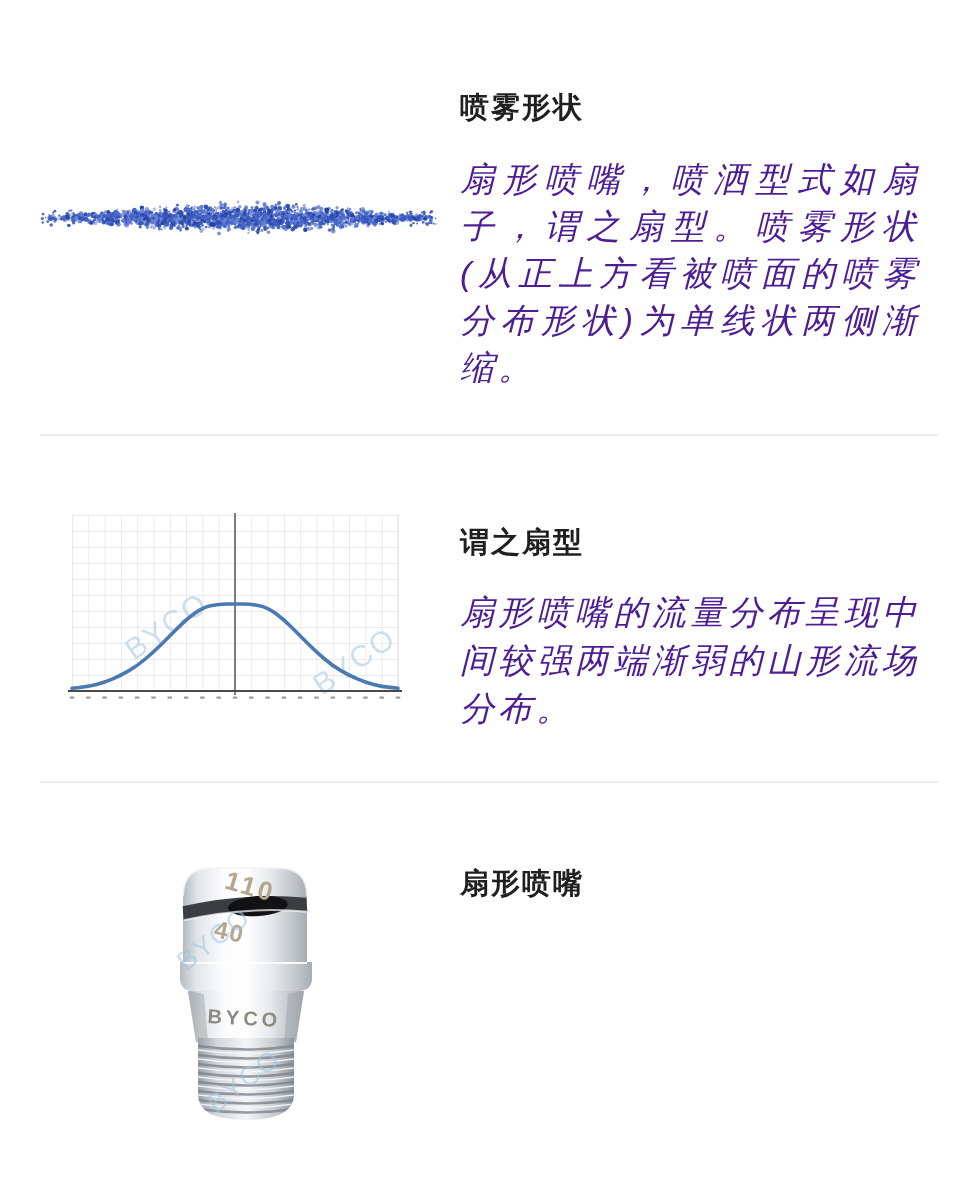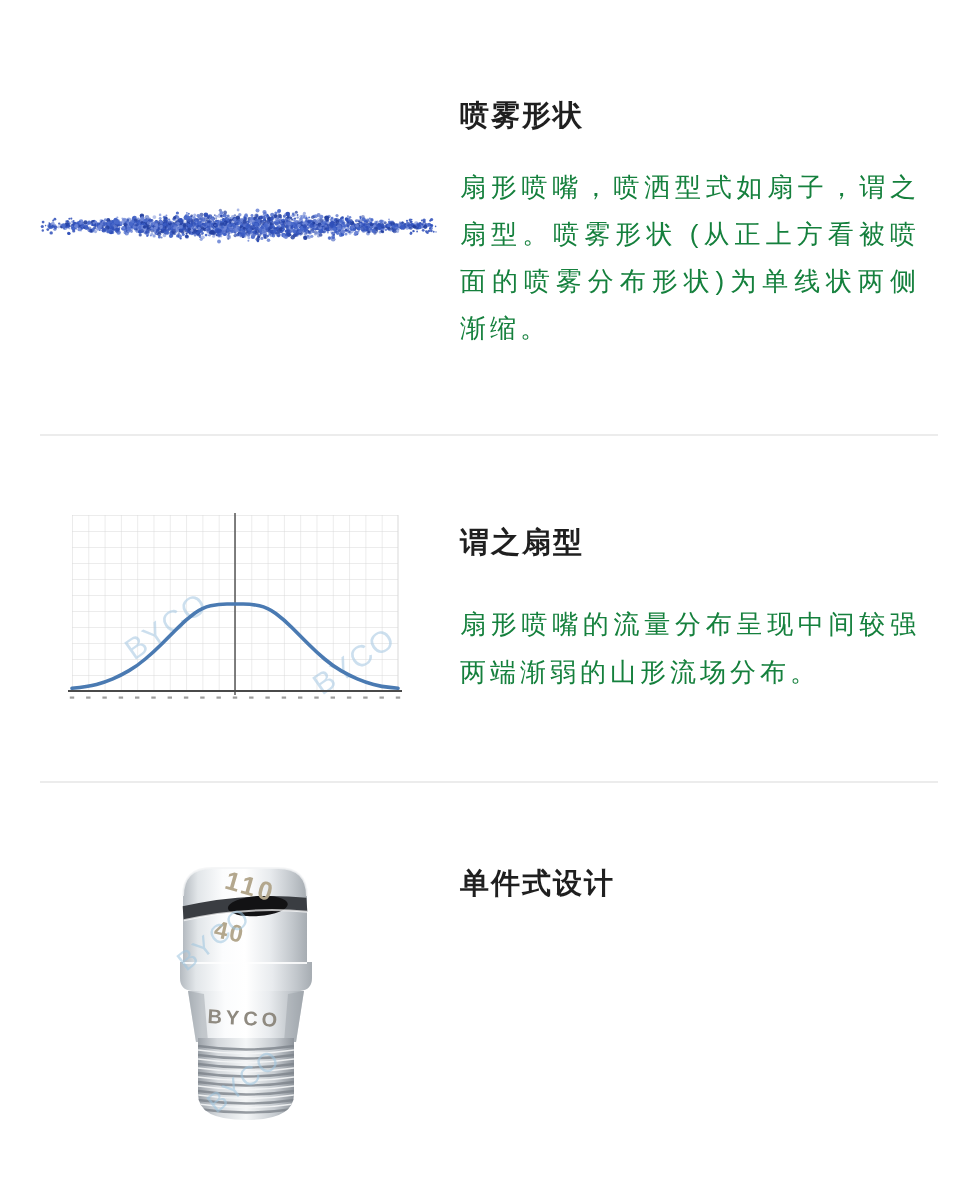--- a/index.html
+++ b/index.html
@@ -8,32 +8,32 @@
     background:#ffffff;
     font-family:"Liberation Sans","DejaVu Sans",sans-serif;
     position:relative;overflow:hidden;
   }
   .abs{position:absolute;}
   .section-heading{
     font-size:29px;font-weight:700;color:#1f1f1f;
     letter-spacing:2px;line-height:34px;
   }
   .section-body{
-    font-size:26px;color:#15803d;letter-spacing:4px;
-    line-height:48px;text-align:justify;width:460px;
+    font-size:34px;color:#4c1d95;letter-spacing:4px;
+    line-height:48px;text-align:justify;width:460px;font-style:italic;
   }
   .body-tight{line-height:47px;}
   .divider{height:2px;background:#ececec;width:898px;left:40px;}
   .img-box{display:block;}
   svg text{font-family:"Liberation Sans","DejaVu Sans",sans-serif;}
 </style>
 </head>
 <body>
 
-<div class="abs" style="left:0;top:12px;width:980px;height:434px;">
+<div class="abs" style="left:0;top:4px;width:980px;height:434px;">
   <svg class="abs img-box" style="left:40px;top:172px;" width="400" height="90" viewBox="0 0 400 90">
     <g>
         <circle cx="143.7" cy="40.2" r="1.2" fill="#24409f" fill-opacity="0.49"></circle>
         <circle cx="274.1" cy="39.6" r="2.3" fill="#6e86d6" fill-opacity="0.74"></circle>
         <circle cx="122.1" cy="46.0" r="1.4" fill="#24409f" fill-opacity="0.97"></circle>
         <circle cx="164.6" cy="44.4" r="1.9" fill="#6e86d6" fill-opacity="0.47"></circle>
         <circle cx="125.4" cy="45.8" r="1.3" fill="#6e86d6" fill-opacity="0.74"></circle>
         <circle cx="152.2" cy="44.5" r="0.9" fill="#2f4fb8" fill-opacity="0.75"></circle>
         <circle cx="229.8" cy="41.1" r="1.6" fill="#2f4fb8" fill-opacity="0.79"></circle>
         <circle cx="106.2" cy="41.9" r="1.8" fill="#3a5cc4" fill-opacity="0.96"></circle>
@@ -2358,21 +2358,21 @@
         <rect x="254.3" y="193.5" width="4.4" height="2.2" fill="#8c8c8c" opacity="0.85"></rect>
         <rect x="270.6" y="193.5" width="4.4" height="2.2" fill="#8c8c8c" opacity="0.85"></rect>
         <rect x="286.9" y="193.5" width="4.4" height="2.2" fill="#8c8c8c" opacity="0.85"></rect>
         <rect x="303.2" y="193.5" width="4.4" height="2.2" fill="#8c8c8c" opacity="0.85"></rect>
         <rect x="319.5" y="193.5" width="4.4" height="2.2" fill="#8c8c8c" opacity="0.85"></rect>
         <rect x="335.8" y="193.5" width="4.4" height="2.2" fill="#8c8c8c" opacity="0.85"></rect>
       </g>
     <path d="M12.0,185.3 Q28.3,183.6 36.5,181.4 Q44.6,179.3 52.8,175.8 Q60.9,172.4 69.0,167.6 Q77.2,162.9 85.3,156.0 Q93.5,149.2 101.7,141.0 Q109.8,132.8 117.9,124.7 Q126.1,116.5 134.3,110.5 Q142.4,104.4 150.6,102.7 Q158.7,101.0 166.9,101.0 Q175.0,101.0 183.2,101.0 Q191.3,101.0 199.4,102.7 Q207.6,104.4 215.8,110.5 Q223.9,116.5 232.1,124.7 Q240.2,132.8 248.3,141.0 Q256.5,149.2 264.6,156.0 Q272.8,162.9 280.9,167.6 Q289.1,172.4 297.3,175.8 Q305.4,179.3 313.6,181.4 Q321.7,183.6 329.9,184.4 L338.0,185.3" fill="none" stroke="#4a7ab2" stroke-width="3.6" stroke-linecap="round" stroke-linejoin="round"></path>
   </svg>
   <div class="abs section-heading" style="left:460px;top:89px;">谓之扇型</div>
-  <div class="abs section-body" style="left:460px;top:164px;">扇形喷嘴的流量分布呈现中间较强两端渐弱的山形流场分布。</div>
+  <div class="abs section-body" style="left:460px;top:152px;">扇形喷嘴的流量分布呈现中间较强两端渐弱的山形流场分布。</div>
 </div>
 
 <div class="abs divider" style="top:781px;"></div>
 
 <div class="abs" style="left:0;top:783px;width:980px;height:416px;">
   <svg class="abs img-box" style="left:170px;top:79px;" width="152" height="264" viewBox="0 0 152 264">
     <defs>
       <linearGradient id="metalH" x1="0" y1="0" x2="1" y2="0">
         <stop offset="0" stop-color="#b4bac0"></stop>
           <stop offset="0.12" stop-color="#e2e6e9"></stop>
@@ -2442,14 +2442,14 @@
           <path d="M28,215 q48,7 96,0"></path>
         <path d="M28,224 q48,7 96,0"></path>
           <path d="M28,233 q48,7 96,0"></path>
         <path d="M28,242 q48,7 96,0"></path>
       </g>
     </g>
 
     <text transform="translate(16,110) rotate(-38)" font-size="27" letter-spacing="2" fill="#9fc6e0" opacity="0.55">BYCO</text>
     <text transform="translate(46,252) rotate(-38)" font-size="27" letter-spacing="2" fill="#9fc6e0" opacity="0.55">BYCO</text>
   </svg>
-  <div class="abs section-heading" style="left:460px;top:83px;">单件式设计</div>
+  <div class="abs section-heading" style="left:460px;top:83px;">扇形喷嘴</div>
 </div>
 
 </body></html>

